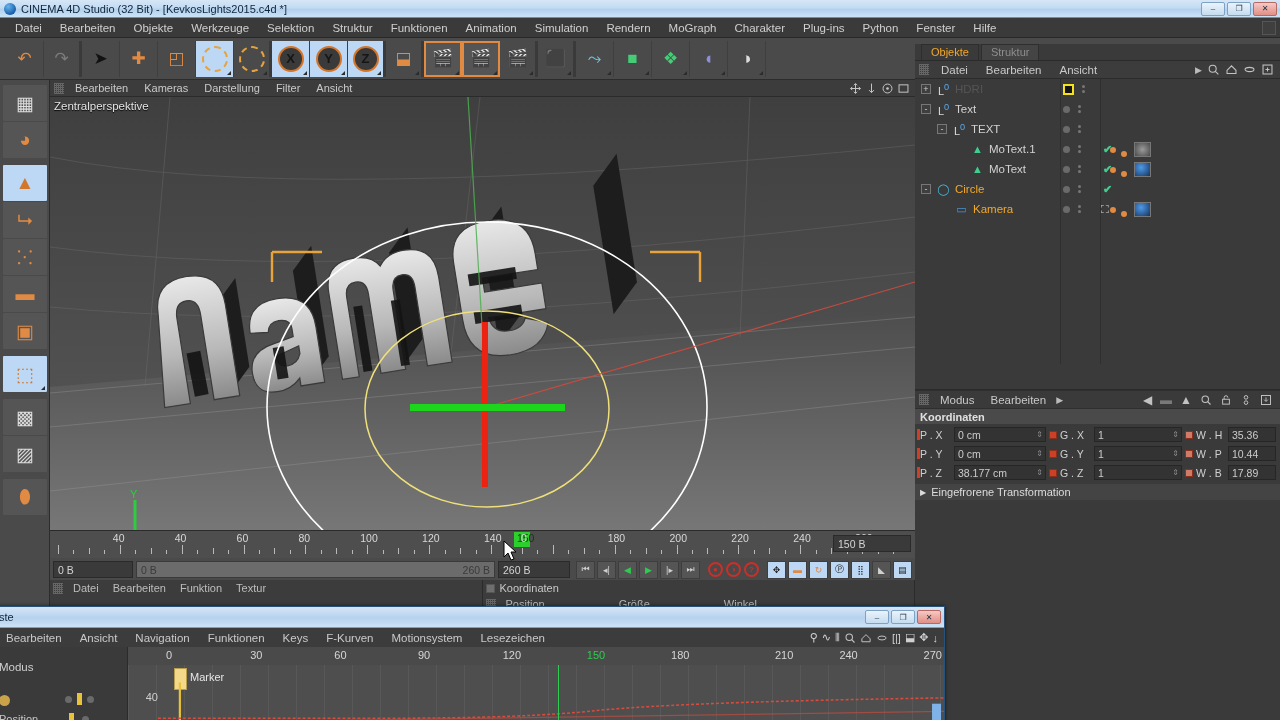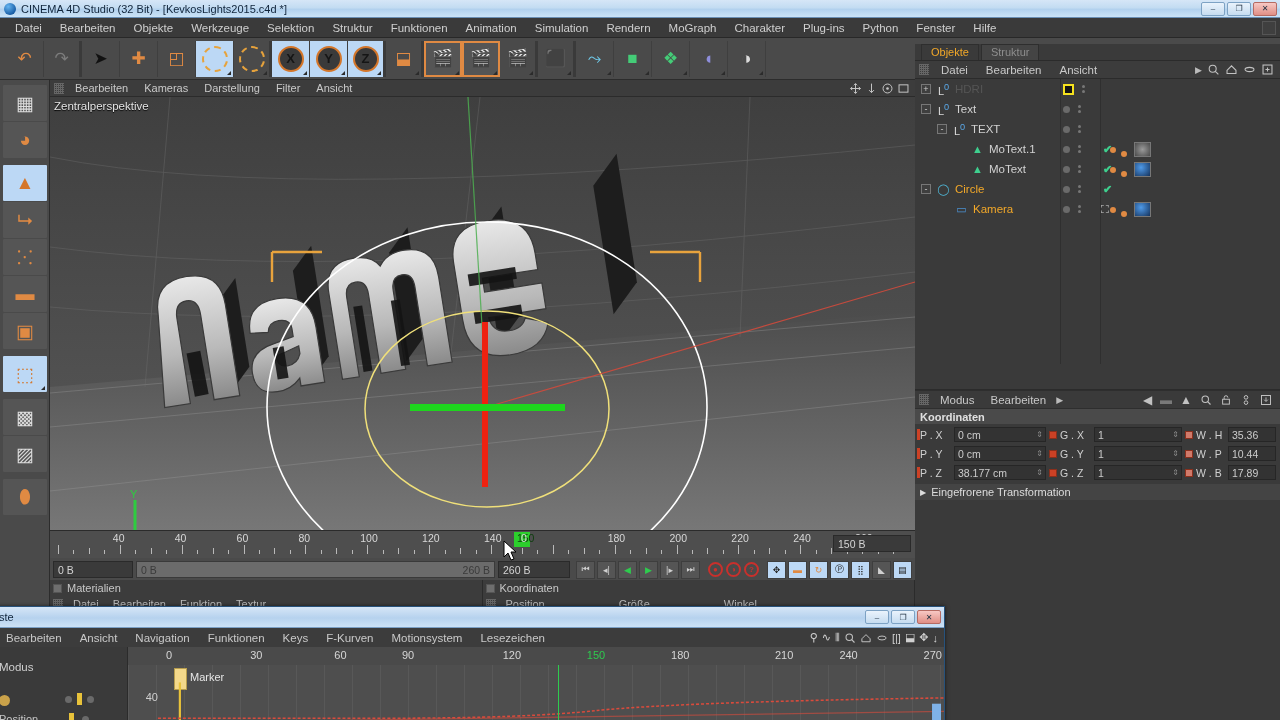--- a/index.html
+++ b/index.html
@@ -562,24 +562,20 @@
         <div class="tbtn blue">Ⓟ</div>
         <div class="tbtn blue">⣿</div>
         <div class="tbtn">◣</div>
         <div class="tbtn blue">▤</div>
       </div>
     </div>
   </div>
 
   <div class="bot-row">
     <div class="bp">
-      <div class="bp-hdr">
-        <div class="bp-sq"></div>
-        <span>Materialien</span>
-      </div>
       <div class="bp-menu">
         <div class="grip"></div>
         <span class="mi">Datei</span>
         <span class="mi">Bearbeiten</span>
         <span class="mi">Funktion</span>
         <span class="mi">Textur</span>
       </div>
     </div>
     <div class="bp">
       <div class="bp-hdr">
@@ -862,21 +858,21 @@
           <span style="width:5px;height:12px;background:#e8c23a;display:inline-block"></span>
           <span class="gdot"></span>
         </div>
       </div>
 
       <div class="tlw-right">
         <div class="tlw-ruler" id="tlwruler">
             <div class="tlw-lbl" style="left: 38px;">0</div>
             <div class="tlw-lbl" style="left: 122.173px;">30</div>
             <div class="tlw-lbl" style="left: 206.345px;">60</div>
-            <div class="tlw-lbl" style="left: 274px; text-align: right;">90</div>
+            <div class="tlw-lbl" style="left: 290px; text-align: right;">90</div>
             <div class="tlw-lbl" style="left: 374.691px;">120</div>
             <div class="tlw-lbl" style="left: 458.863px; color: rgb(46, 204, 78);">150</div>
             <div class="tlw-lbl" style="left: 543.036px;">180</div>
             <div class="tlw-lbl" style="left: 647px;">210</div>
             <div class="tlw-lbl" style="left: 711.381px;">240</div>
             <div class="tlw-lbl" style="left: 795.554px;">270</div>
           </div>
         <div class="tlw-track">
           <div class="marker"></div>
           <div class="marker-lbl">Marker</div>

